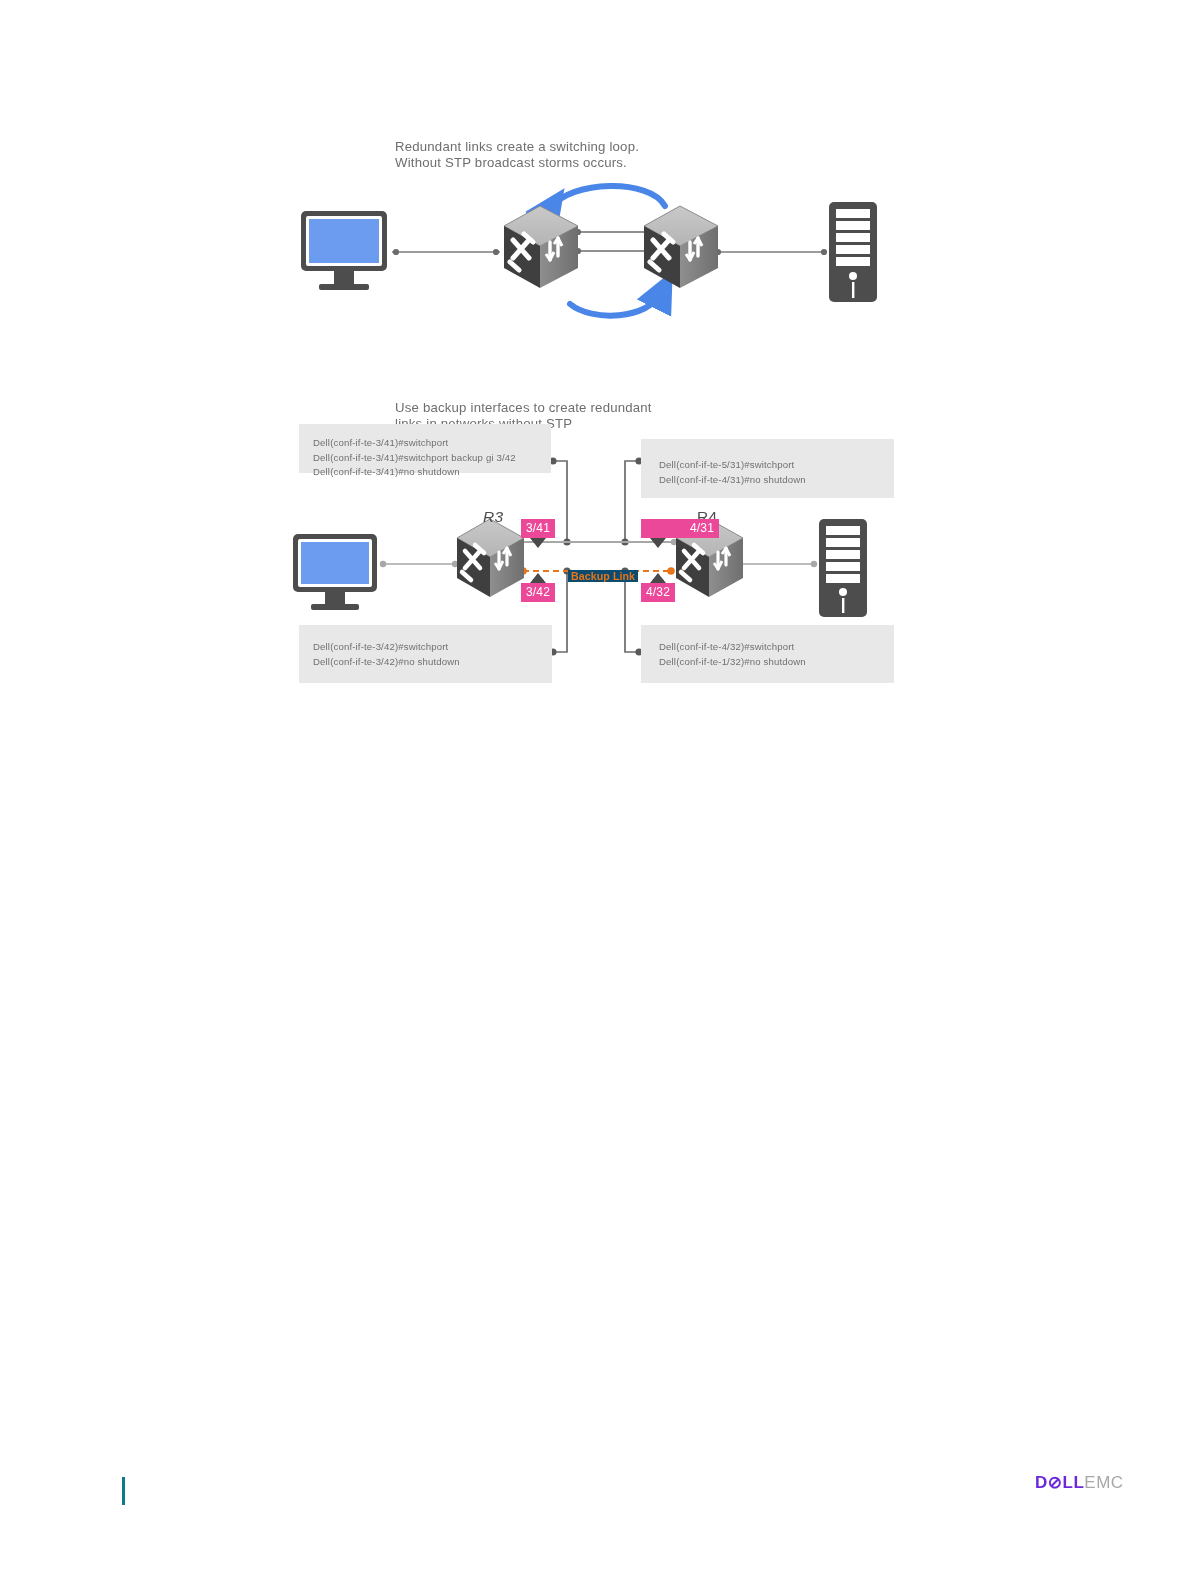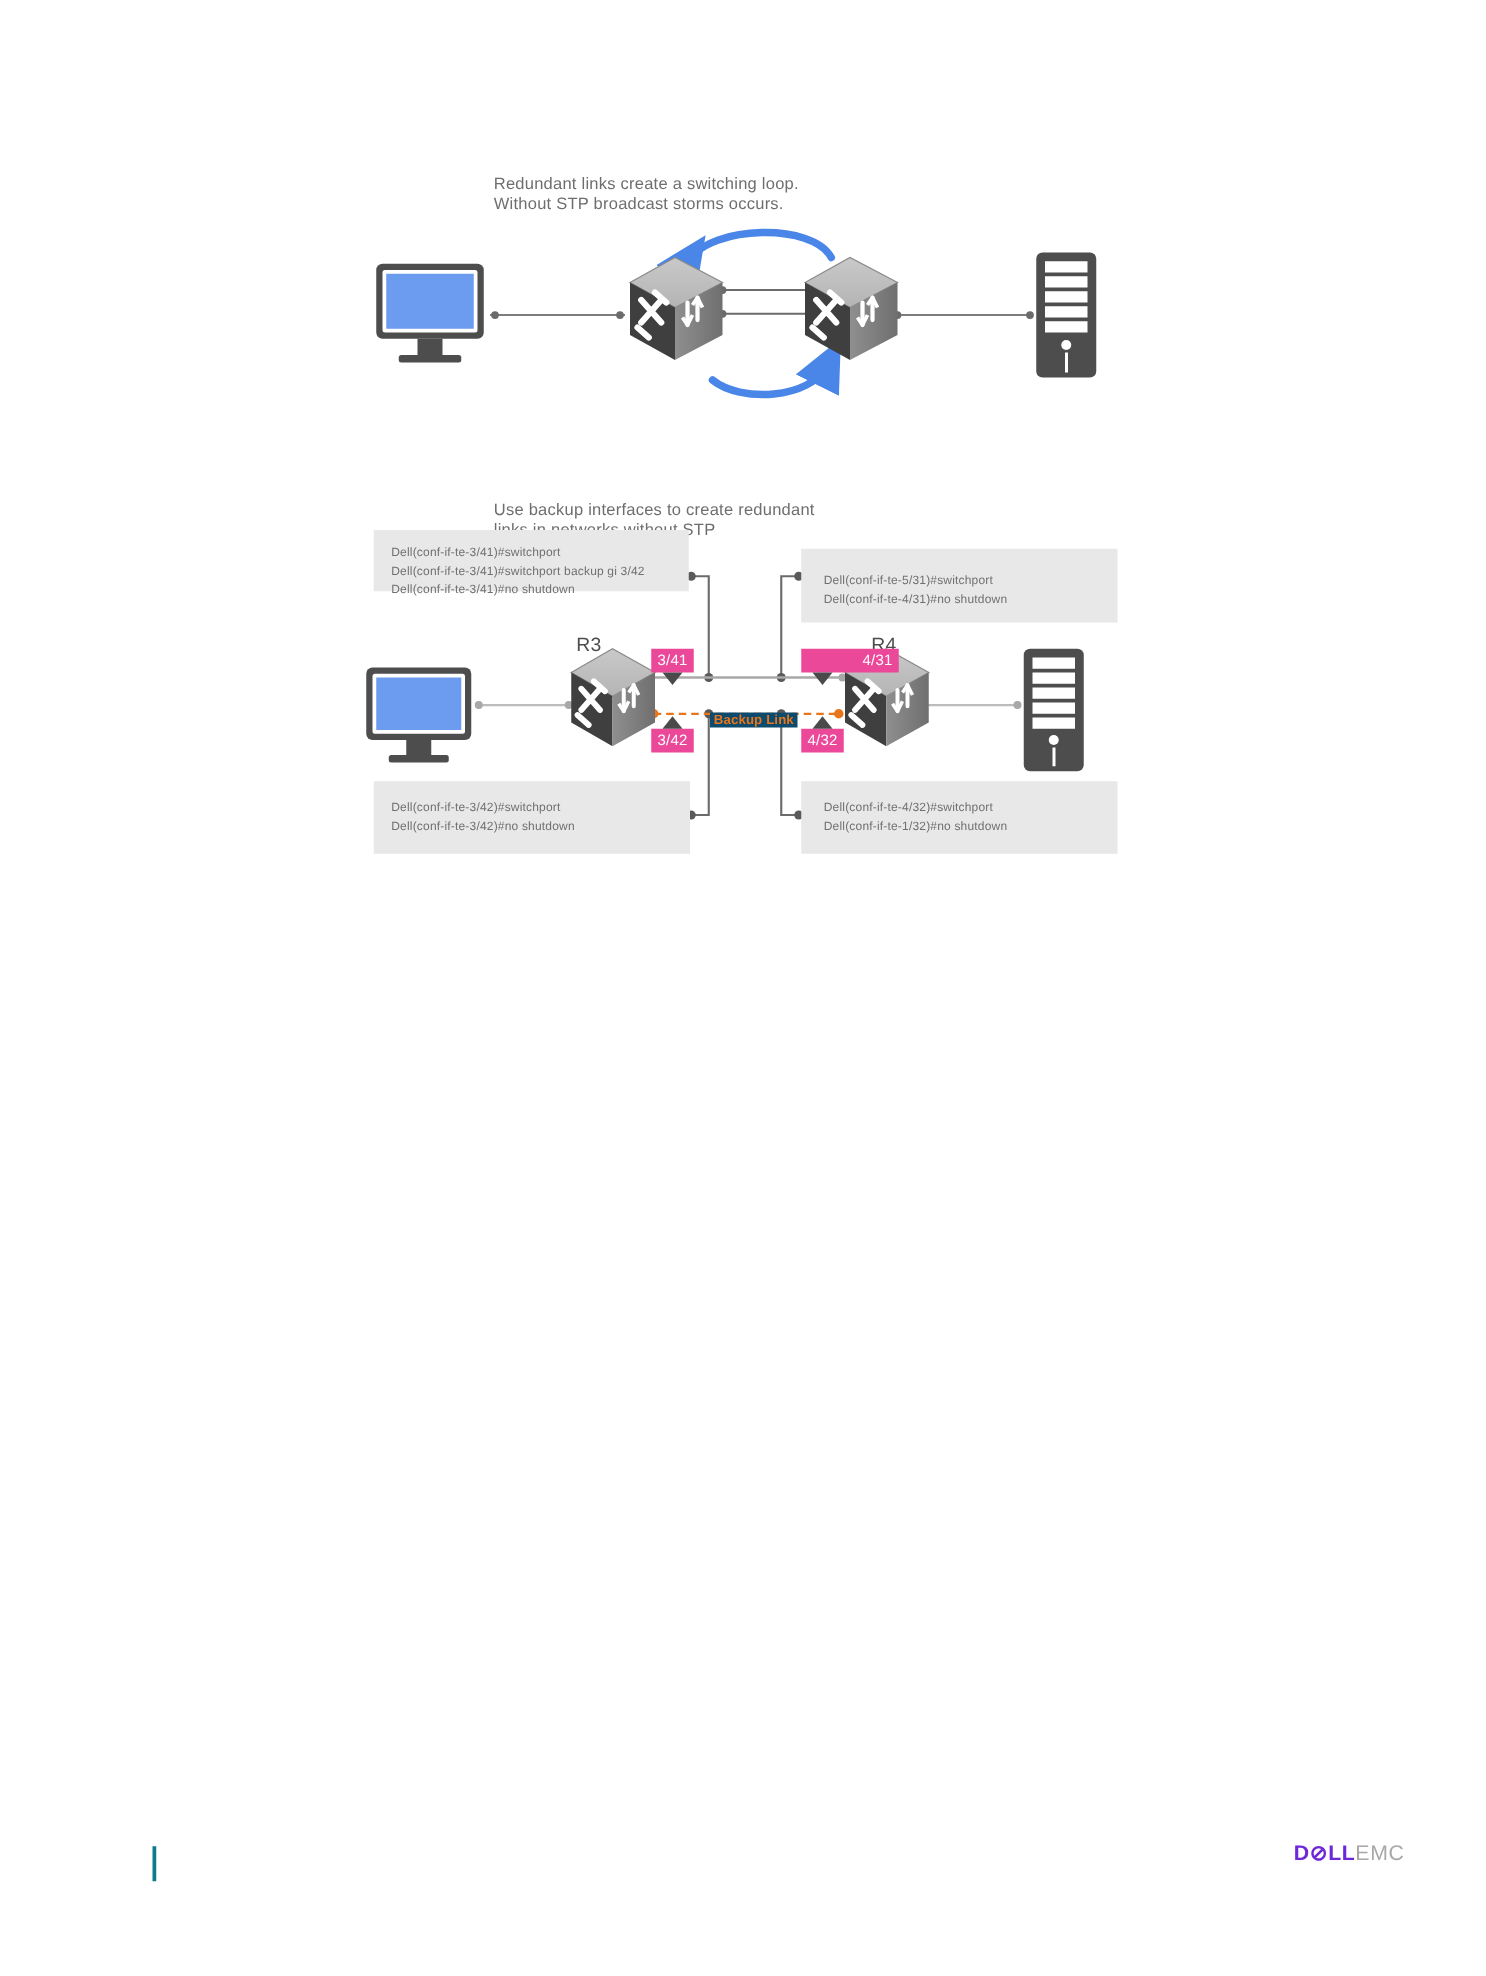--- a/index.html
+++ b/index.html
@@ -35,21 +35,21 @@
   #cfg-bl{left:299px;top:625px;width:253px;height:58px;}
   #cfg-bl .inner{position:absolute;left:14px;top:15px;}
   #cfg-br{left:641px;top:625px;width:253px;height:58px;}
   #cfg-br .inner{position:absolute;left:18px;top:15px;}
 
   
   .nodelabel{
     position:absolute;color:#4d4d4d;font-size:15.5px;
     font-family:"Liberation Sans",sans-serif;letter-spacing:.2px;
   }
-  #label-r3{left:461px;top:508px;}
+  #label-r3{left:483px;top:508px;font-style:italic;}
   #label-r4{left:697px;top:508px;}
 
   
   .porttag{
     position:absolute;background:#ec4899;color:#ffffff;
     font-size:12px;line-height:19px;height:19px;width:34px;
     text-align:center;font-family:"Liberation Sans",sans-serif;
     letter-spacing:.2px;
   }
   .porttag .pointer{

